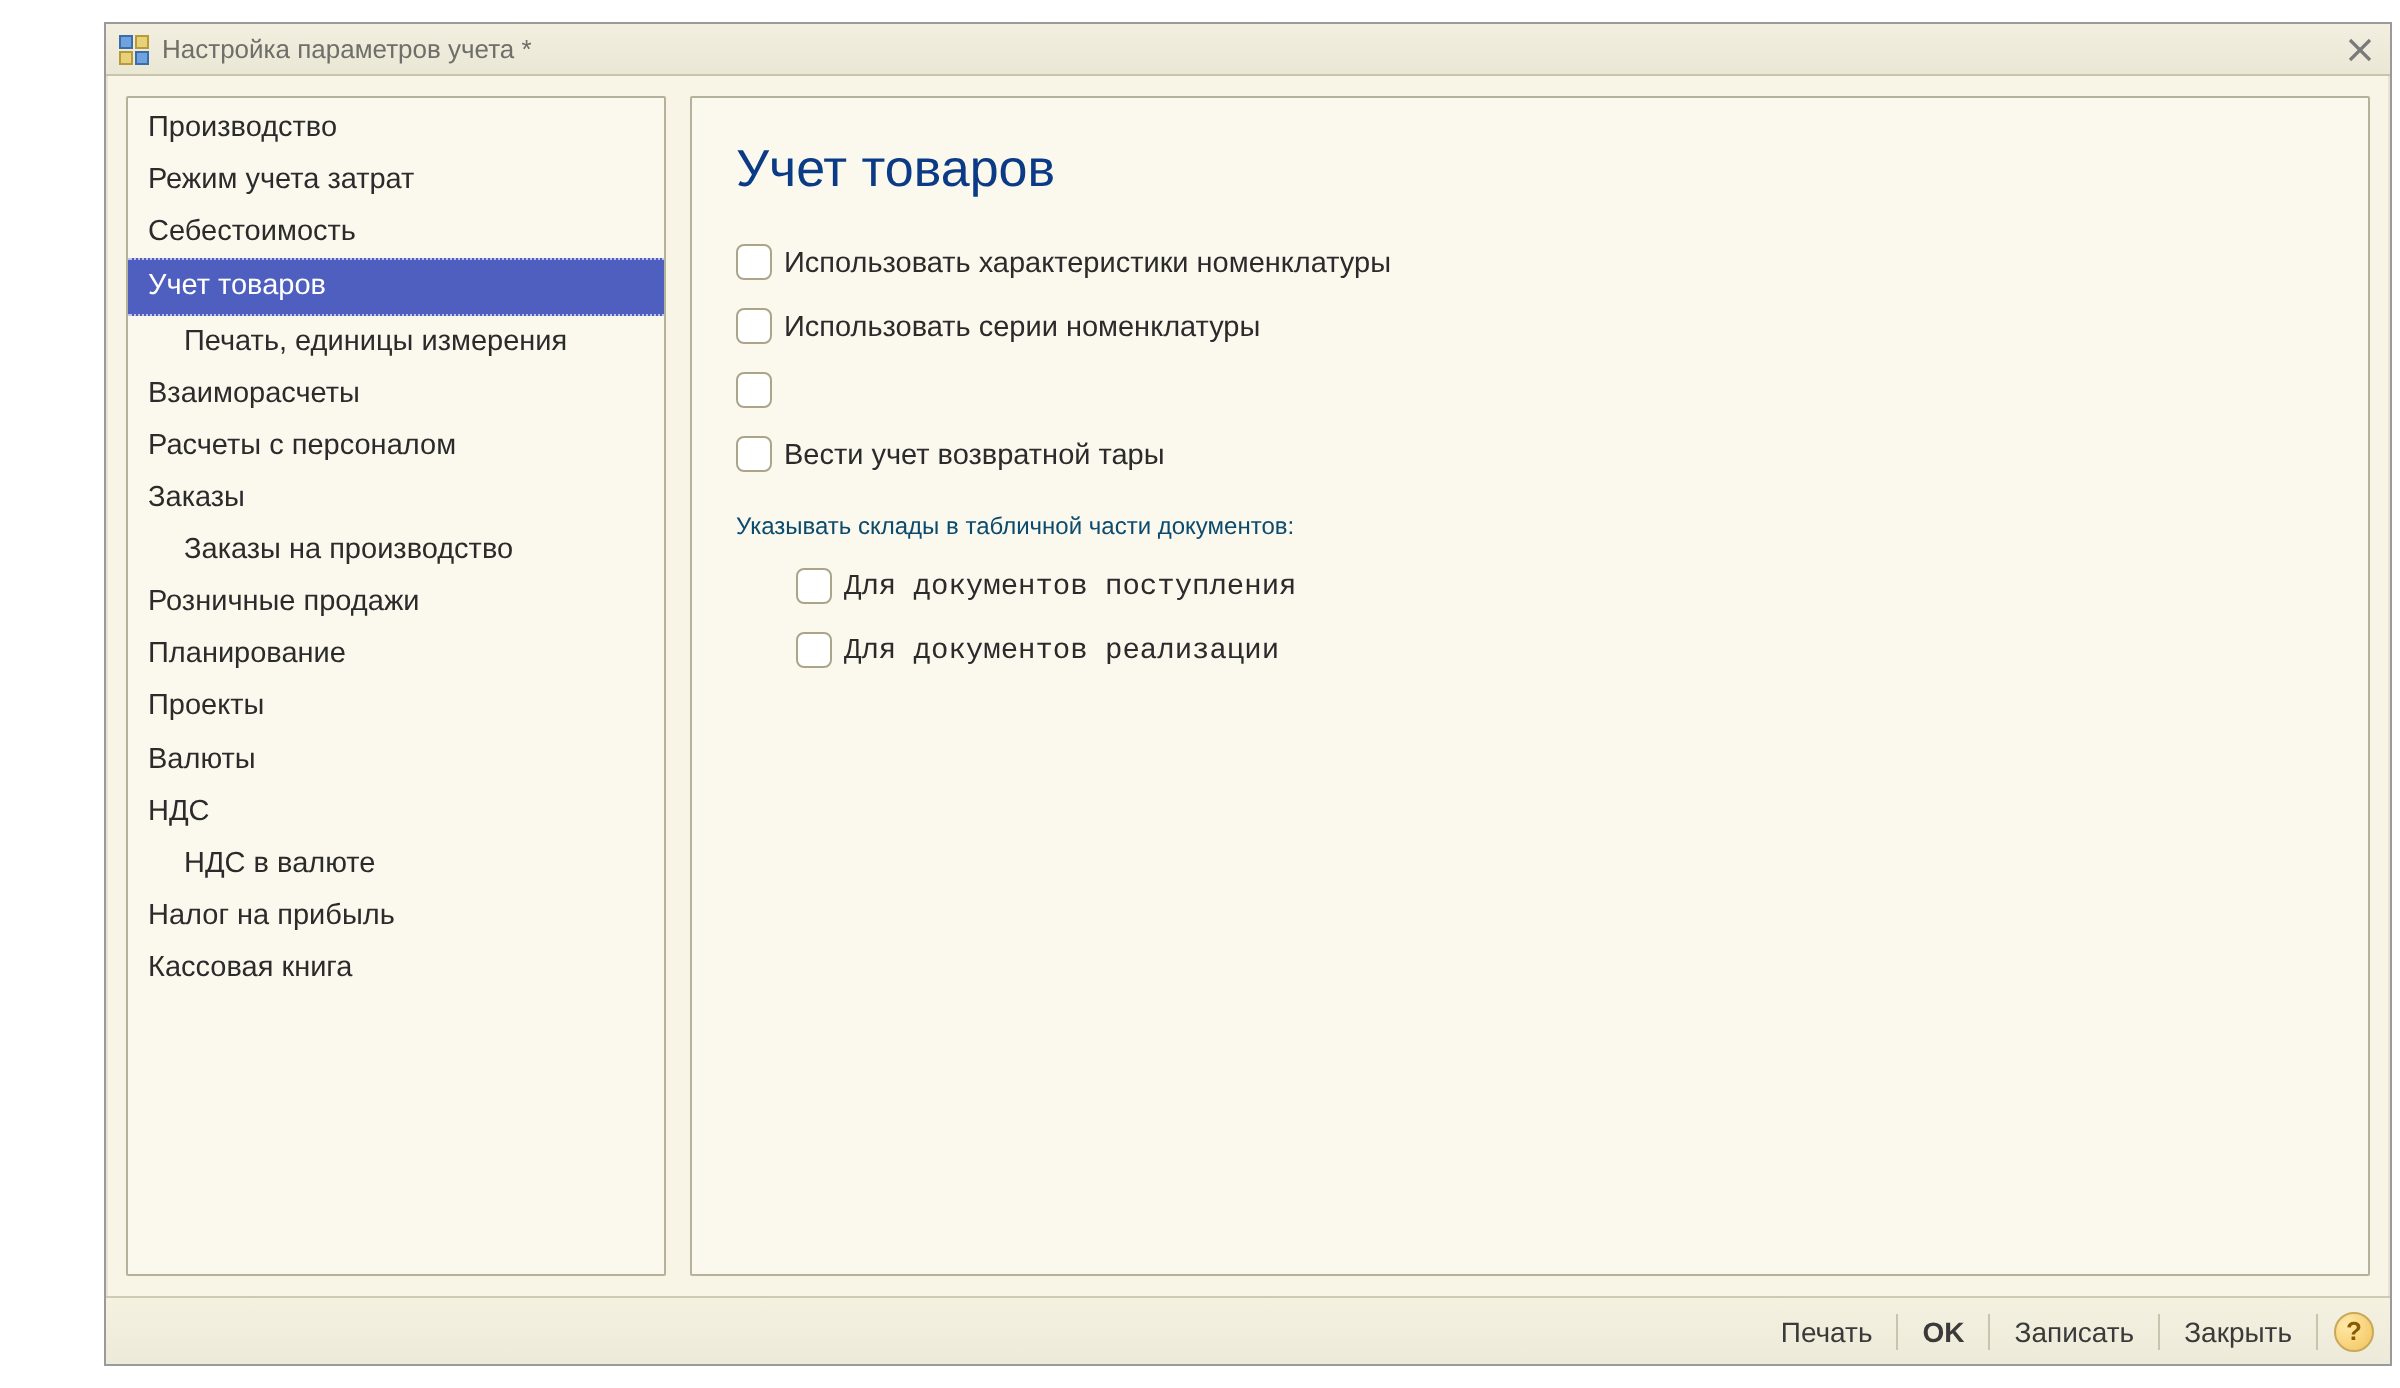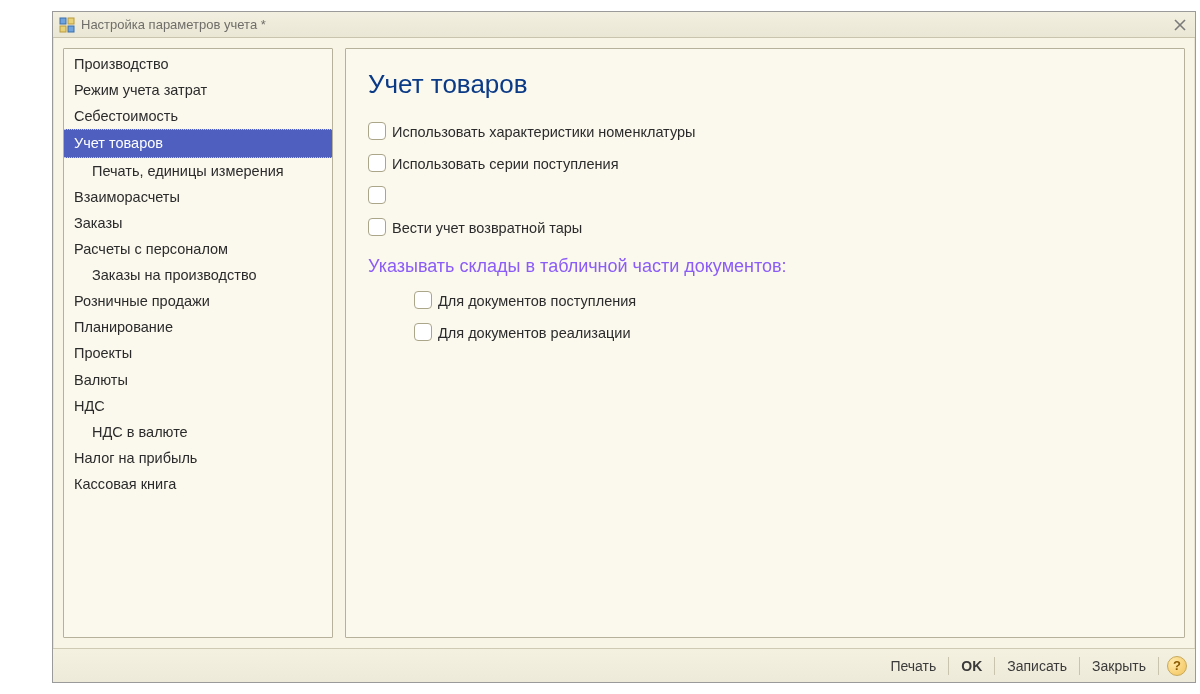--- a/index.html
+++ b/index.html
@@ -95,32 +95,32 @@
     color: #0b3a86;
   }
   .checkbox-row {
     display: flex;
     align-items: flex-end;
     gap: 6px;
     margin-bottom: 14px;
     font-size: 14.5px;
     color: #2b2b2b;
   }
-  .checkbox-row.indent { margin-left: 46px; }
+  .checkbox-row.indent { margin-left: 30px; font-family: Liberation Mono, monospace; }
   .chk-box {
     width: 18px;
     height: 18px;
     border: 1.5px solid #aba58a;
     border-radius: 4px;
     background: #ffffff;
     flex-shrink: 0;
   }
   .section-label {
-    font-size: 18px;
-    color: #8b5cf6;
+    font-size: 12px;
+    color: #0c4a6e;
     margin-top: 20px;
     margin-bottom: 14px;
   }
   .footer {
     height: 34px;
     border-top: 1px solid #cfcab3;
     background: linear-gradient(#f5f1e1, #eeead9);
     display: flex;
     align-items: center;
     justify-content: flex-end;
@@ -180,22 +180,22 @@
 
   <div class="body-area">
 
     <div class="panel sidebar" id="sidebar">
         <div class="nav-item">Производство</div>
         <div class="nav-item">Режим учета затрат</div>
         <div class="nav-item">Себестоимость</div>
         <div class="nav-item selected">Учет товаров</div>
         <div class="nav-item sub">Печать, единицы измерения</div>
         <div class="nav-item">Взаиморасчеты</div>
+        <div class="nav-item">Расчеты с персоналом</div>
         <div class="nav-item">Заказы</div>
-        <div class="nav-item">Расчеты с персоналом</div>
         <div class="nav-item sub">Заказы на производство</div>
         <div class="nav-item">Розничные продажи</div>
         <div class="nav-item">Планирование</div>
         <div class="nav-item">Проекты</div>
         <div class="nav-item">Валюты</div>
         <div class="nav-item">НДС</div>
         <div class="nav-item sub">НДС в валюте</div>
         <div class="nav-item">Налог на прибыль</div>
         <div class="nav-item">Кассовая книга</div>
       </div>
@@ -203,21 +203,21 @@
     <div class="panel main">
       <h1>Учет товаров</h1>
 
       <div id="checkboxes">
           <div class="checkbox-row">
             <span class="chk-box"></span>
             <span>Использовать характеристики номенклатуры</span>
           </div>
           <div class="checkbox-row">
             <span class="chk-box"></span>
-            <span>Использовать серии поступления</span>
+            <span>Использовать серии номенклатуры</span>
           </div>
           <div class="checkbox-row">
             <span class="chk-box"></span>
           </div>
           <div class="checkbox-row">
             <span class="chk-box"></span>
             <span>Вести учет возвратной тары</span>
           </div>
         </div>
 

